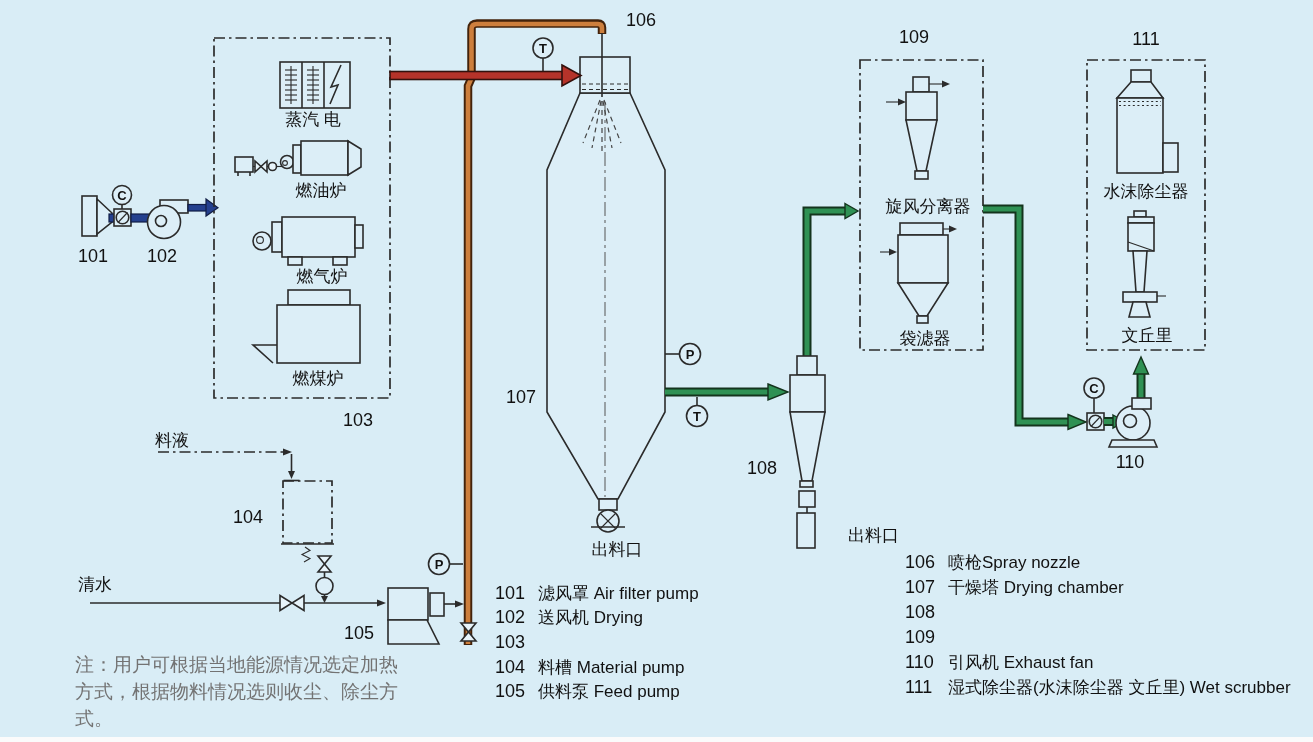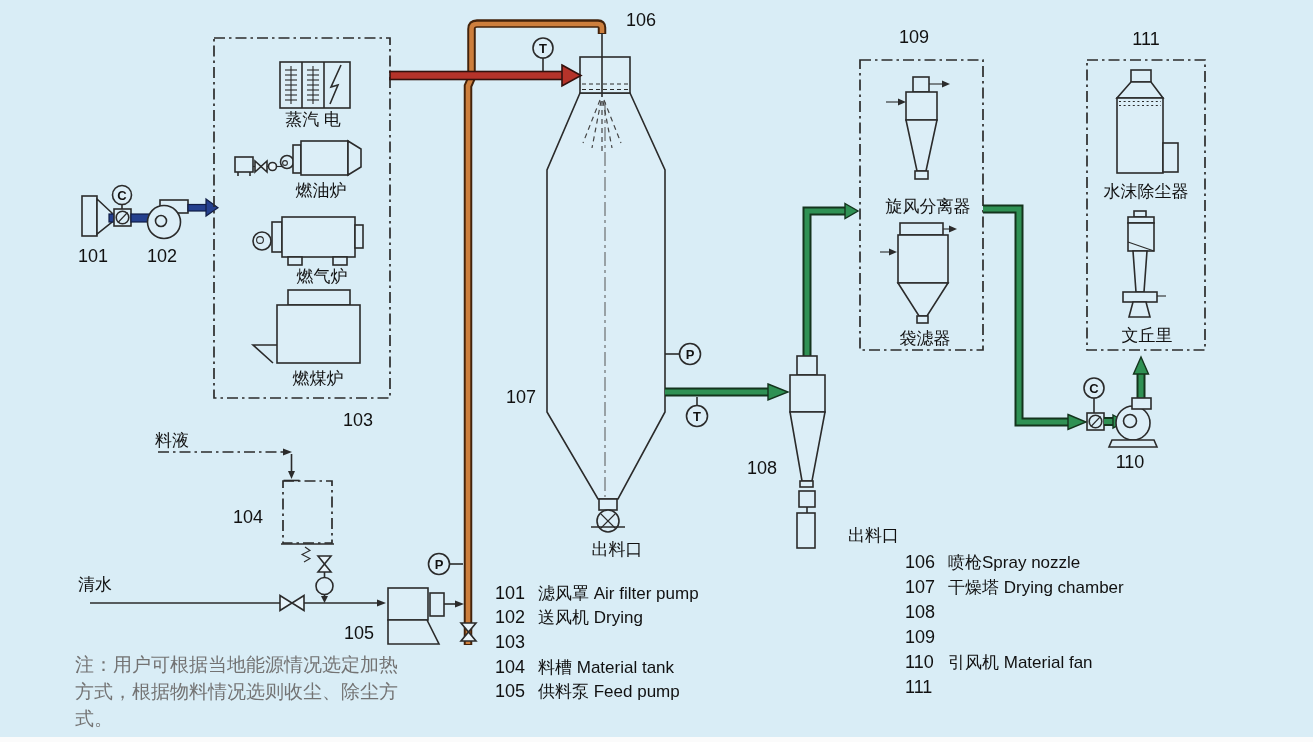--- a/index.html
+++ b/index.html
@@ -315,21 +315,21 @@
     </div>
   <div class="lrow">
       <span class="lnum">102</span>
       <span>送风机 Drying</span>
     </div>
   <div class="lrow">
       <span class="lnum">103</span>
     </div>
   <div class="lrow">
       <span class="lnum">104</span>
-      <span>料槽 Material tank</span>
+      <span>料槽 Material pump</span>
     </div>
   <div class="lrow">
       <span class="lnum">105</span>
       <span>供料泵 Feed pump</span>
     </div>
 </div>
 
 <div class="legend legend-right" style="left:905px;top:550px;">
   <div class="lrow">
       <span class="lnum">106</span>
@@ -340,22 +340,23 @@
       <span>干燥塔 Drying chamber</span>
     </div>
   <div class="lrow">
       <span class="lnum">108</span>
     </div>
   <div class="lrow">
       <span class="lnum">109</span>
     </div>
   <div class="lrow">
       <span class="lnum">110</span>
-      <span>引风机 Material fan</span>
+      <span>引风机 Exhaust fan</span>
     </div>
   <div class="lrow">
       <span class="lnum">111</span>
+      <span>湿式除尘器(水沫除尘器 文丘里) Wet scrubber</span>
     </div>
 </div>
 
 <div id="note">注：用户可根据当地能源情况选定加热
 方式，根据物料情况选则收尘、除尘方
 式。</div>
 
 </body></html>

